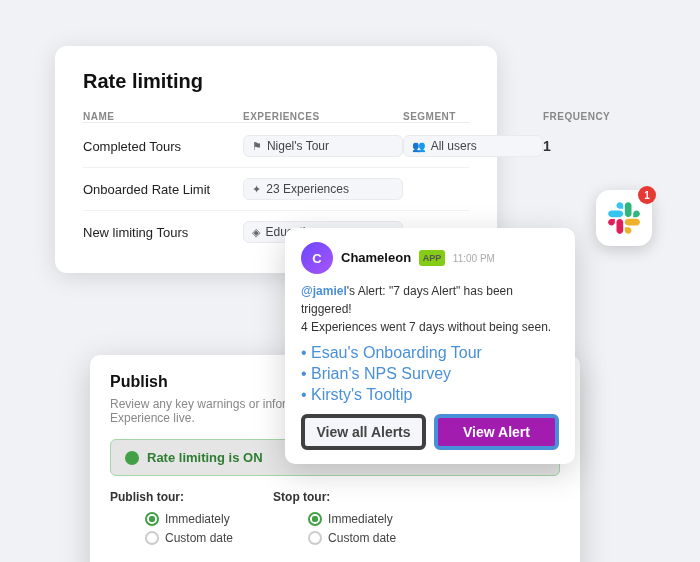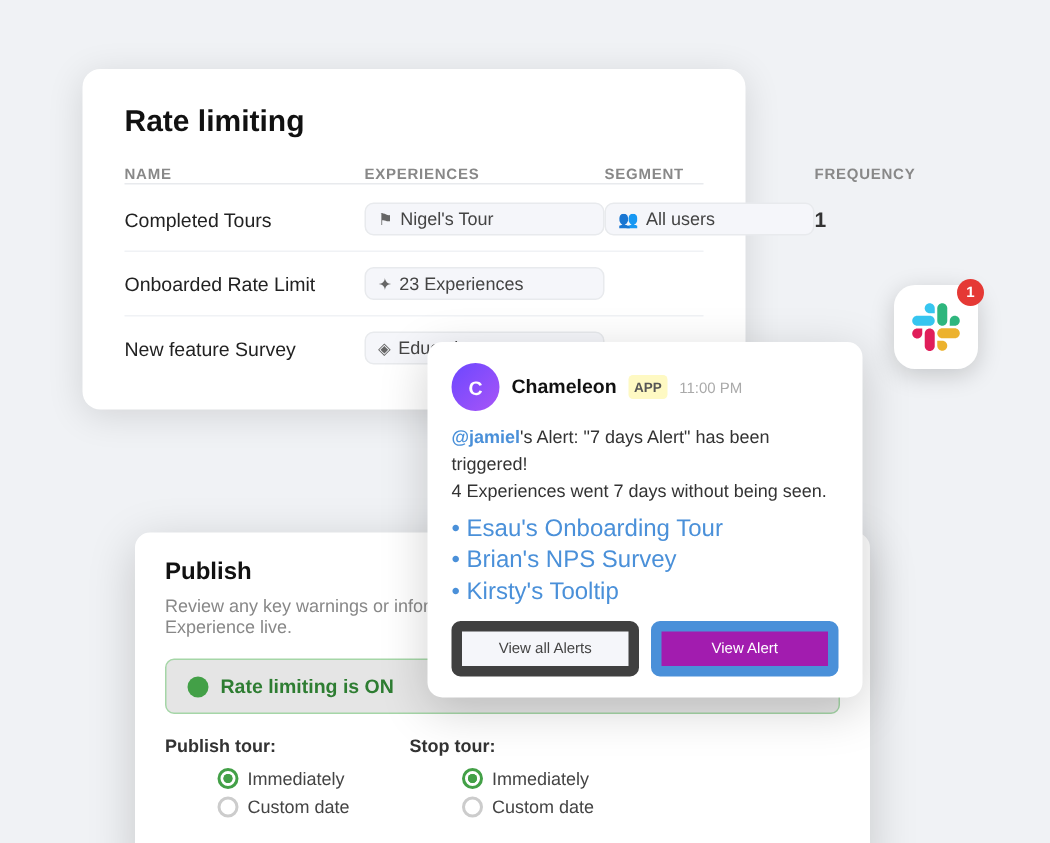--- a/index.html
+++ b/index.html
@@ -142,21 +142,21 @@
     }
 
     .notif-sender {
       font-weight: 700;
       font-size: 13px;
       color: #111;
     }
 
     .notif-app-badge {
       display: inline-block;
-      background: #fef9c3;
+      background: #84cc16;
       color: #555;
       font-size: 9px;
       font-weight: 700;
       border-radius: 3px;
       padding: 3px 4px;
       margin-left: 4px;
       vertical-align: middle;
     }
 
     .notif-time {
@@ -196,24 +196,24 @@
 
     .notif-actions {
       display: flex;
       gap: 8px;
     }
 
     .notif-btn {
       flex: 1;
       padding: 6px 10px;
       border-radius: 6px;
-      border: 7px solid #404040;
+      border: 4px solid #404040;
       background: #f5f6fa;
-      font-size: 10px;
-      font-weight: 400;
+      font-size: 14px;
+      font-weight: 700;
       color: #444;
       cursor: pointer;
       text-align: center;
     }
 
     .notif-btn-primary {
       background: #a21caf;
       color: #fff;
       border-color: #4a90d9;
     }
@@ -389,21 +389,21 @@
 
   <div class="table-row">
     <span class="row-name">Onboarded Rate Limit</span>
     <span class="tag">
       <span class="tag-icon">✦</span>
       <span>23 Experiences</span>
     </span>
   </div>
 
   <div class="table-row">
-    <span class="row-name">New feature Survey</span>
+    <span class="row-name">New limiting Tours</span>
     <span class="tag">
       <span class="tag-icon">◈</span>
       <span>Education</span>
     </span>
   </div>
 </div>
 
 <div class="notification-popup">
   <div class="notif-header">
     <div class="notif-avatar">C</div>

